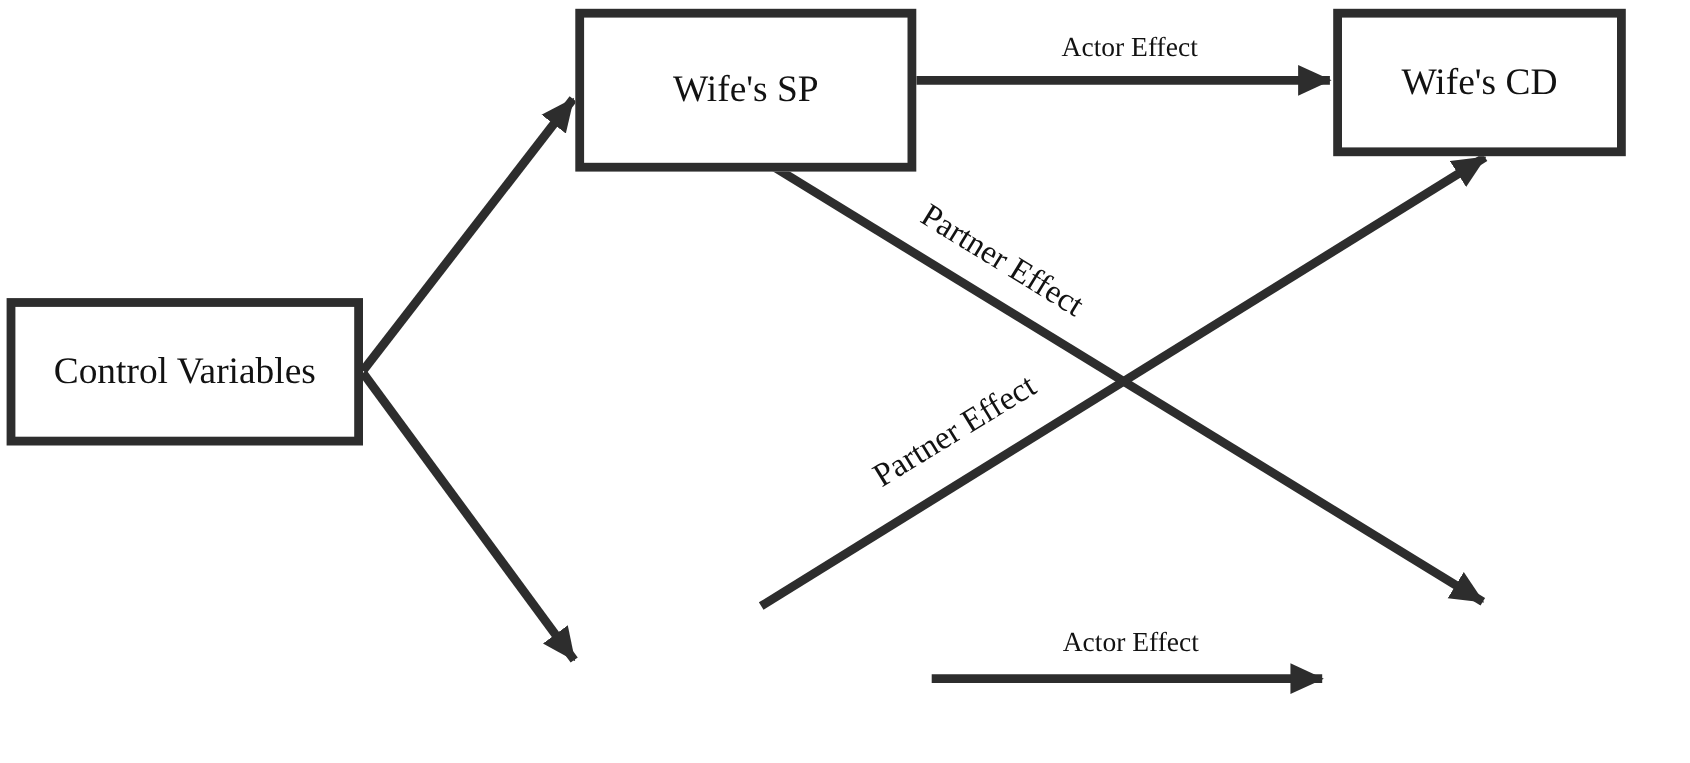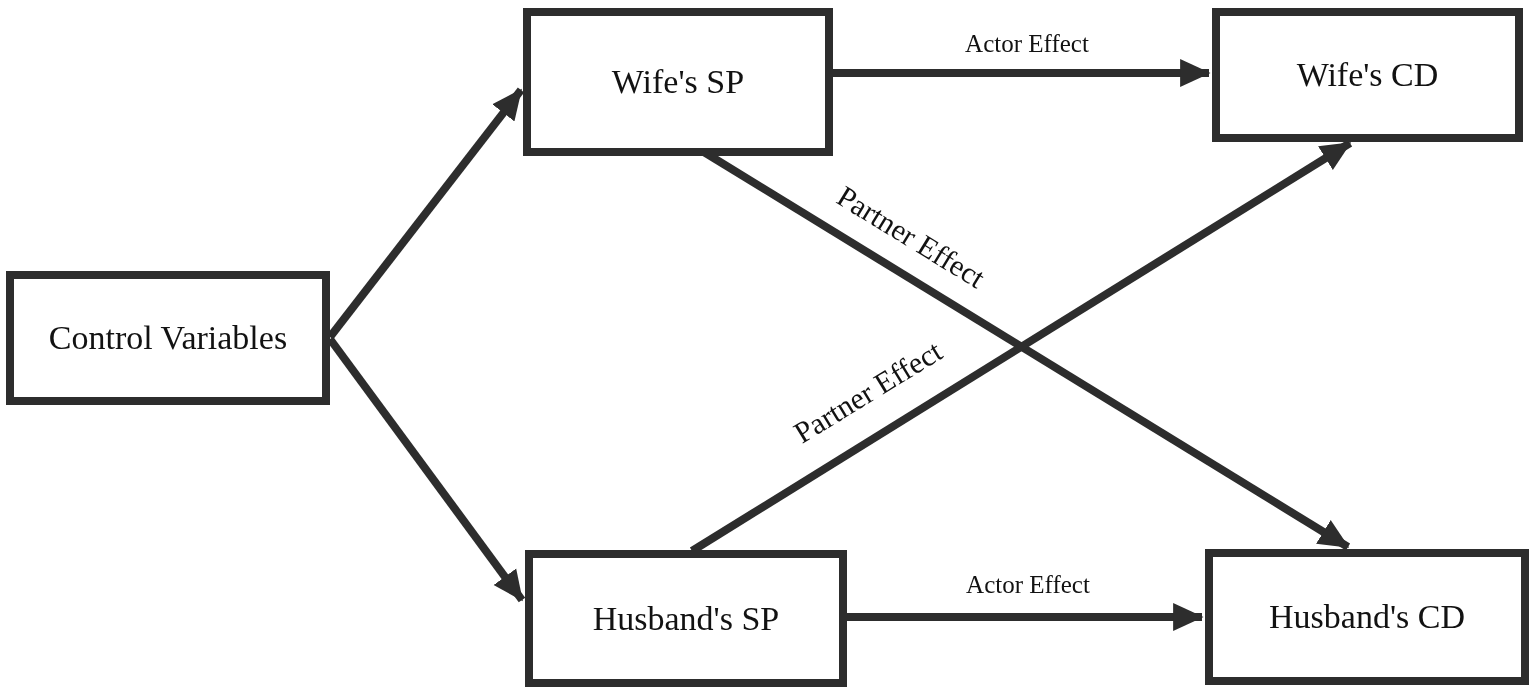--- a/index.html
+++ b/index.html
@@ -37,21 +37,21 @@
     display: flex;
     align-items: center;
     justify-content: center;
     text-align: center;
     font-size: 34px;
     line-height: 1.1;
     color: var(--text);
   }
   .node-control   { left: 6px;    top: 271px; width: 324px; height: 134px; }
   .node-wife-sp   { left: 523px;  top: 8px;   width: 310px; height: 148px; }
-  .node-wife-cd   { left: 1212px; top: 8px;   width: 311px; height: 134px; }
+  .node-wife-cd   { left: 1212px; top: 8px;   width: 266px; height: 134px; }
   .node-husb-sp   { left: 525px;  top: 550px; width: 322px; height: 137px; }
   .node-husb-cd   { left: 1205px; top: 549px; width: 324px; height: 136px; }
   .edge-label {
     position: absolute;
     white-space: nowrap;
     font-size: 25px;
     line-height: 1;
     color: var(--text);
   }
   .edge-label-actor-top    { left: 1027px; top: 43px;  transform: translate(-50%, -50%); }
@@ -85,27 +85,21 @@
   </div>
 
   <div class="node node-wife-sp">
     <span>Wife's SP</span>
   </div>
 
   <div class="node node-wife-cd">
     <span>Wife's CD</span>
   </div>
 
-  <div class="node node-husb-sp">
-    <span>Husband's SP</span>
-  </div>
 
-  <div class="node node-husb-cd">
-    <span>Husband's CD</span>
-  </div>
 
   <div class="edge-label edge-label-actor-top">Actor Effect</div>
 
   <div class="edge-label edge-label-actor-bottom">Actor Effect</div>
 
   <div class="edge-label edge-label-partner-upper">Partner Effect</div>
 
   <div class="edge-label edge-label-partner-lower">Partner Effect</div>
 
 </div>

